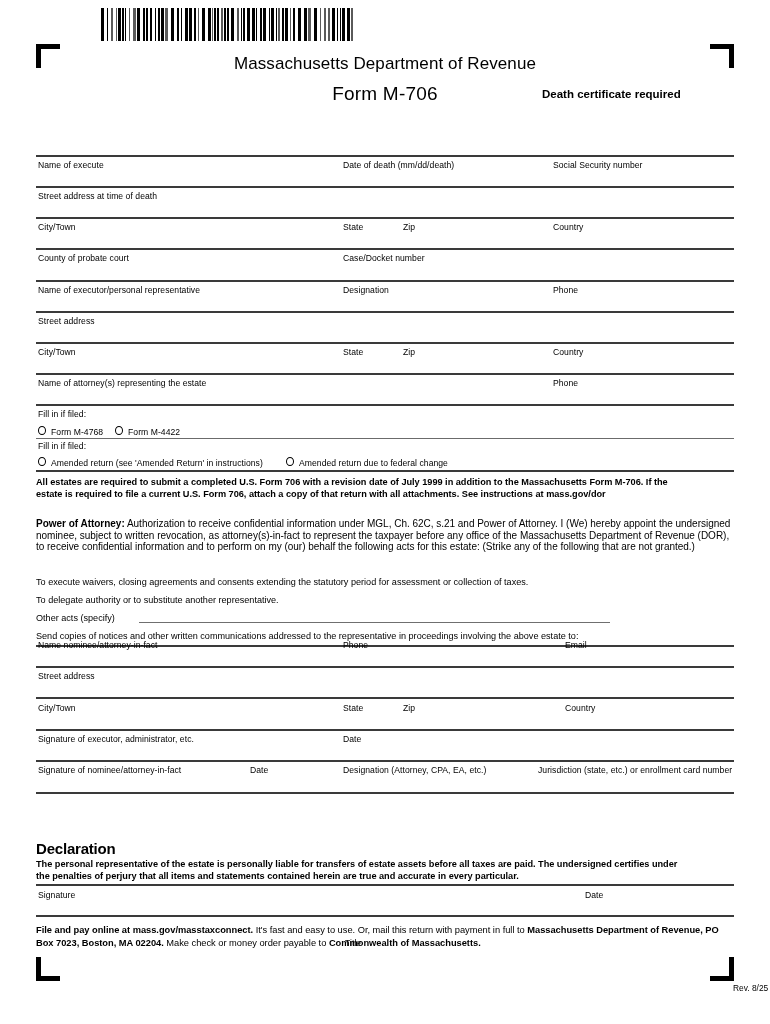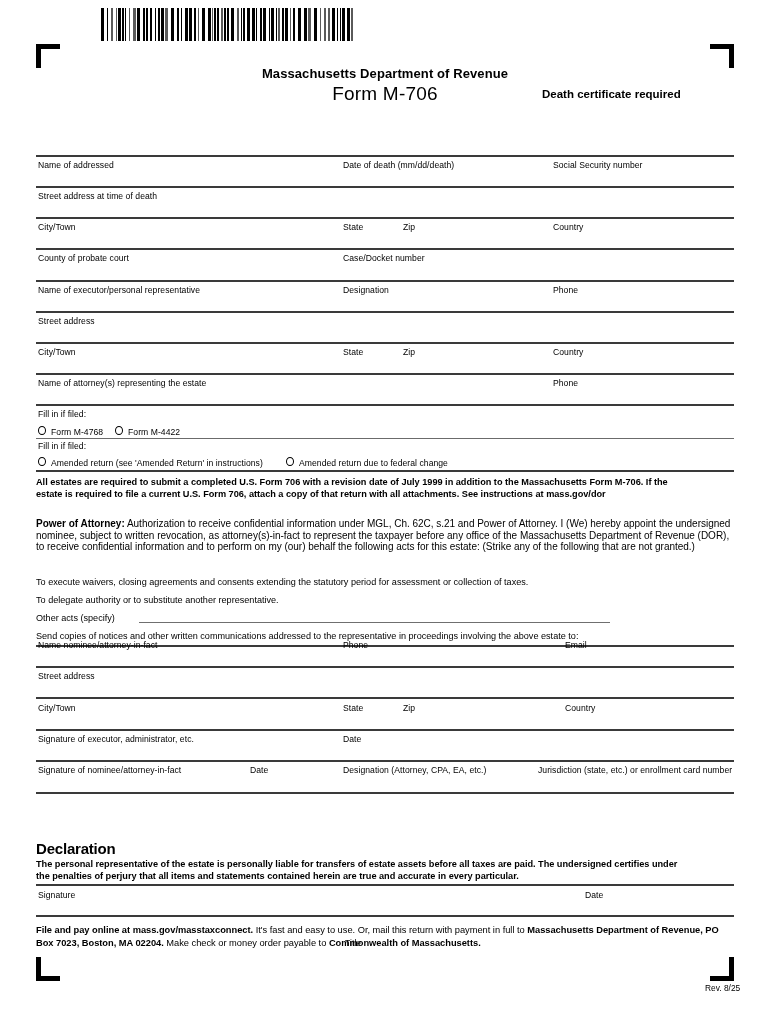--- a/index.html
+++ b/index.html
@@ -29,21 +29,21 @@
   .corner.br{left:710px;top:957px;}
   .corner.br .v{right:0;top:0;}
   .corner.br .h{left:0;bottom:0;}
 
   
   .barcode{position:absolute;left:101px;top:8px;width:253px;height:33px;}
   .barcode span{position:absolute;top:0;height:33px;background:#000;}
 
   
   .hdr{position:absolute;left:0;width:770px;text-align:center;}
-  .hdr-dept{top:66px;font-size:13px;font-weight:bold;letter-spacing:.1px;}
+  .hdr-dept{top:54px;font-size:17px;font-weight:normal;letter-spacing:.1px;}
   .hdr-form{top:83px;font-size:19px;font-weight:normal;letter-spacing:.2px;}
   .hdr-title{top:106px;font-size:20px;font-weight:bold;letter-spacing:-.1px;}
   .hdr-sub{top:131px;font-size:11.5px;font-weight:bold;}
   .death-cert{position:absolute;left:542px;top:88px;font-size:11.5px;font-weight:bold;}
 
   
   .rule{position:absolute;left:36px;width:698px;background:#4d4d4d;height:1px;}
   .rule.thick{height:2px;background:#3a3a3a;}
   .rule.thin{height:1px;background:#6b6b6b;}
 
@@ -57,21 +57,21 @@
   .para{position:absolute;left:36px;width:700px;font-size:10px;line-height:11.6px;letter-spacing:-.02px;}
   .para.bold{font-weight:bold;font-size:9.2px;line-height:12.2px;}
   .para b{font-weight:bold;}
   .poa-line{position:absolute;font-size:9.1px;line-height:11.6px;left:36px;}
 
   
   .fillline{position:absolute;height:1px;background:#6f6f6f;}
 
   
   .decl-h{position:absolute;left:36px;font-size:15px;font-weight:bold;letter-spacing:-.2px;}
-  .rev{position:absolute;font-size:8.4px;}
+  .rev{position:absolute;font-size:8.4px;margin-left:28px;}
 </style>
 </head>
 <body>
 
 <div class="page">
 
   <div class="barcode" id="barcode">
       <span style="left: 0px; width: 3px; background: rgb(0, 0, 0);"></span>
       <span style="left: 6px; width: 1px; background: rgb(0, 0, 0);"></span>
       <span style="left: 10px; width: 2px; background: rgb(90, 90, 90);"></span>
@@ -151,21 +151,21 @@
   <div class="corner br">
       <i class="v"></i>
       <i class="h"></i>
     </div>
 
   <div class="hdr hdr-dept">Massachusetts Department of Revenue</div>
   <div class="hdr hdr-form">Form M-706</div>
   <div class="death-cert">Death certificate required</div>
 
   <div class="rule thick" style="top:155px"></div>
-  <div class="lbl" style="left:38px;top:160px">Name of addressed</div>
+  <div class="lbl" style="left:38px;top:160px">Name of execute</div>
   <div class="lbl" style="left:343px;top:160px">Date of death (mm/dd/death)</div>
   <div class="lbl" style="left:553px;top:160px">Social Security number</div>
 
   <div class="rule thick" style="top:186px"></div>
   <div class="lbl" style="left:38px;top:191px">Street address at time of death</div>
 
   <div class="rule thick" style="top:217px"></div>
   <div class="lbl" style="left:38px;top:222px">City/Town</div>
   <div class="lbl" style="left:343px;top:222px">State</div>
   <div class="lbl" style="left:403px;top:222px">Zip</div>

